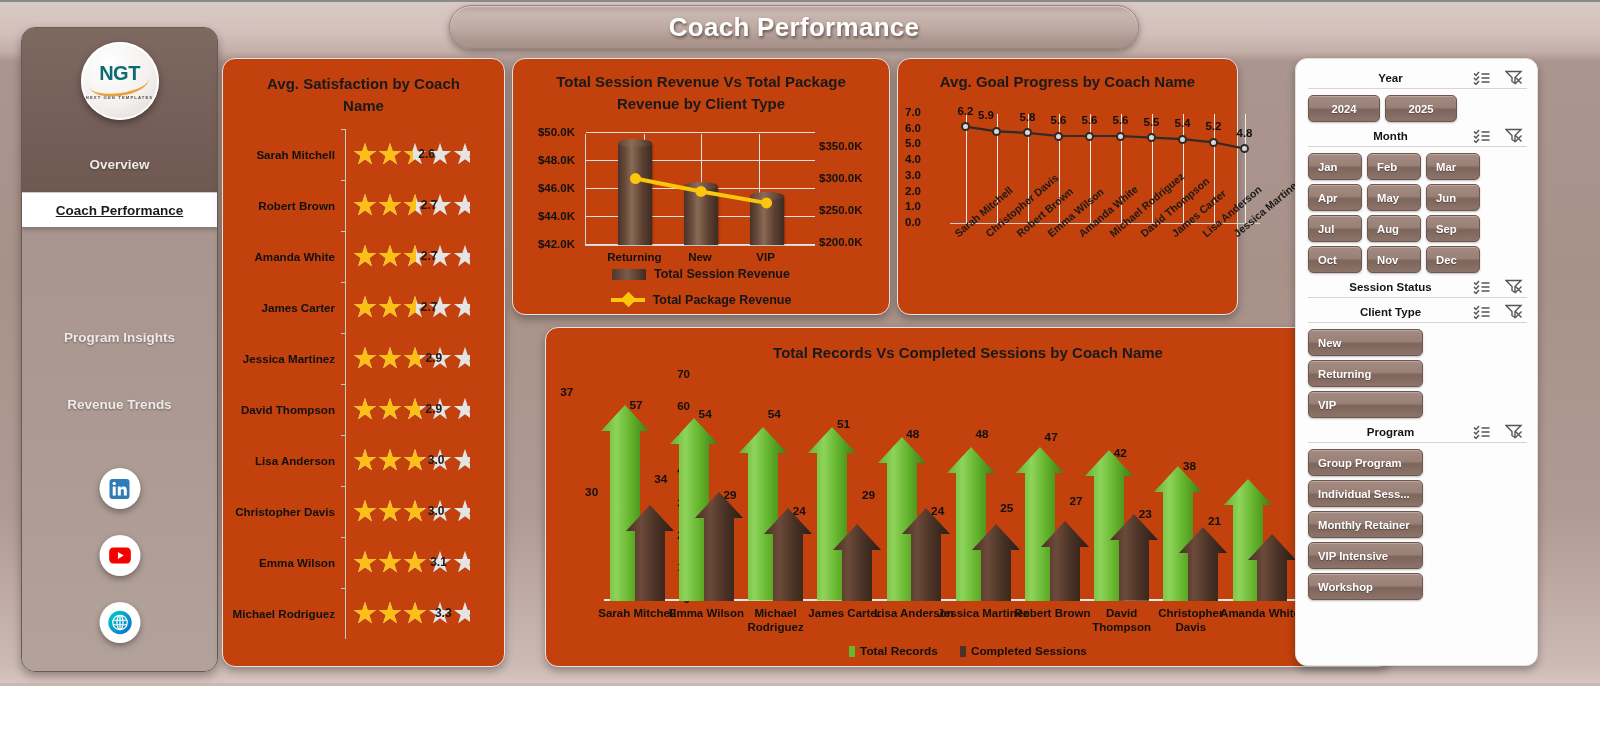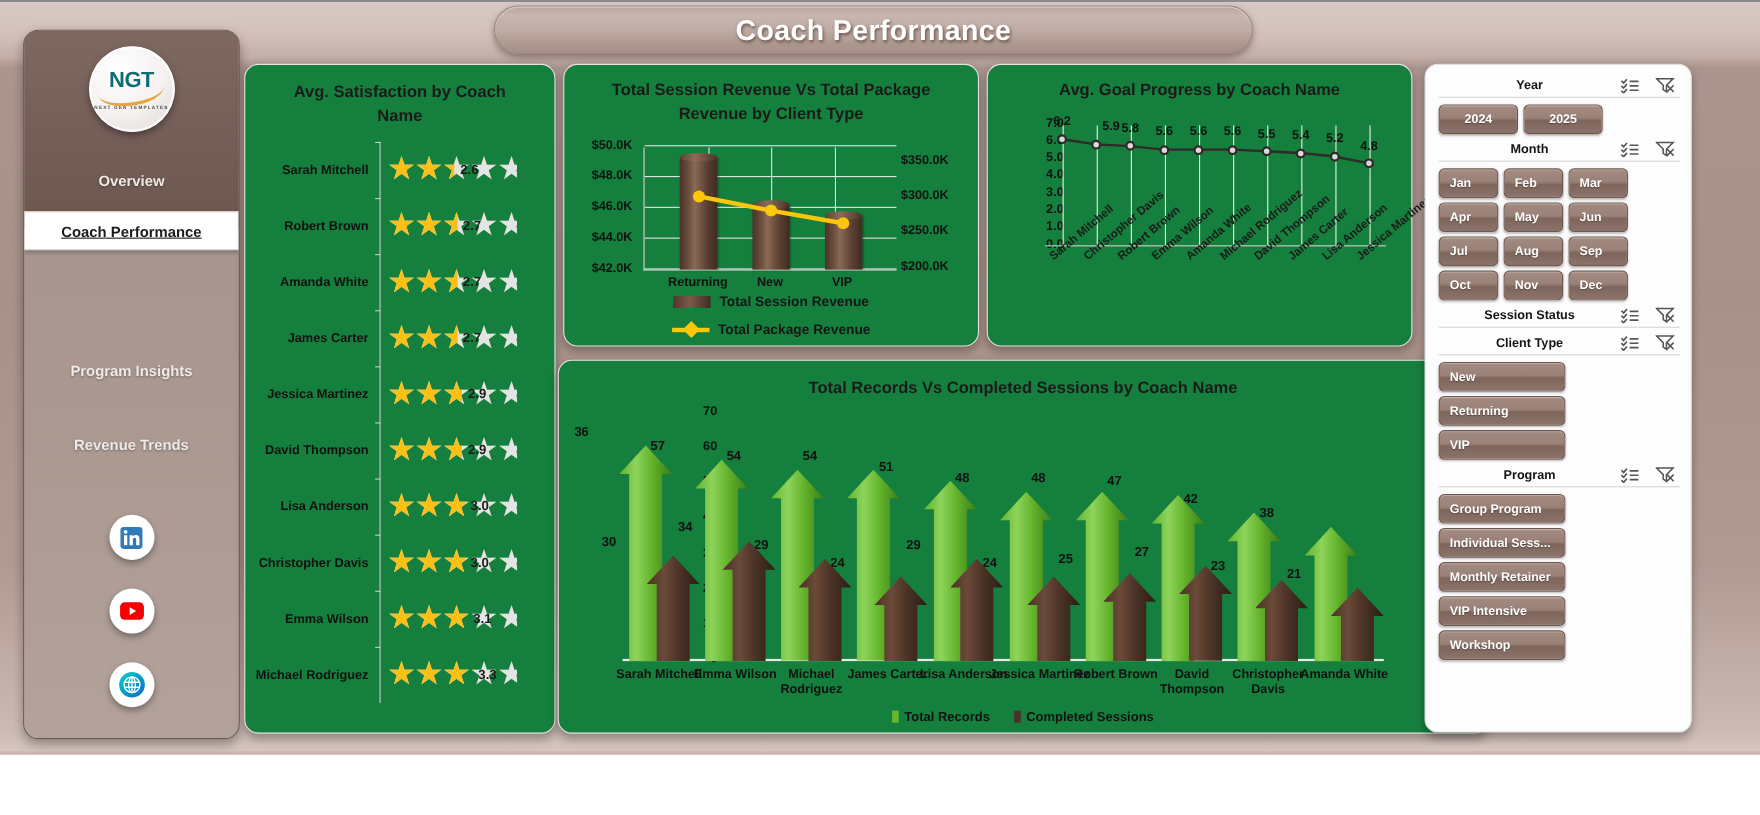--- a/index.html
+++ b/index.html
@@ -80,21 +80,21 @@
 
   .soc{
     position:absolute; left:50%; transform:translateX(-50%);
     width:41px; height:41px; border-radius:50%; background:#ffffff;
     box-shadow:0 3px 6px rgba(0,0,0,.35);
     display:flex; align-items:center; justify-content:center; cursor:pointer;
   }
 
   
   .card{
-    position:absolute; background:#15803d; border-radius:13px;
+    position:absolute; background:#c2410c; border-radius:13px;
     box-shadow:0 4px 9px rgba(0,0,0,.30);
     border:1px solid #e6e3e1;
   }
   .card-title{
     text-align:center; font-size:15px; font-weight:bold; color:#1a1a1a;
     line-height:1.45;
   }
 
   
   #card-sat{ left:222px; top:58px; width:283px; height:609px; }
@@ -137,34 +137,34 @@
     content:""; position:absolute; left:0; top:-4px; width:34px; height:8px; border-radius:50%;
     background:linear-gradient(90deg,#5c4034,#8c6c57 40%,#4a3228);
   }
   .rev-xlab{ position:absolute; top:192px; font-size:11.5px; font-weight:bold; color:#111; text-align:center; width:70px;}
   .rev-legend{ position:absolute; left:0; width:100%; font-size:12.5px; font-weight:bold; color:#161616; display:flex; align-items:center; justify-content:center; gap:8px;}
   .lg-swatch-bar{ width:34px; height:11px; background:linear-gradient(90deg,#4e372c,#7b5b49 45%,#3f2b21); border-radius:1px;}
   .lg-swatch-line{ width:34px; height:4px; background:#fcc60a; position:relative;}
   .lg-swatch-line:after{ content:""; position:absolute; left:12px; top:-4px; width:11px; height:11px; background:#fcc60a; transform:rotate(45deg);}
 
   
-  #card-goal{ left:897px; top:58px; width:387px; height:257px; }
+  #card-goal{ left:897px; top:58px; width:341px; height:257px; }
   #goal-title{ margin:12px 0 0 0; }
   #goal-plot{ position:absolute; left:52px; top:55px; width:310px; height:110px; border-bottom:1px solid #d0d0d0;}
   .goal-vline{ position:absolute; top:0; bottom:0; width:1px; background:#ececec;}
   .goal-ylab{ position:absolute; right:316px; font-size:11.5px; font-weight:bold; color:#111;}
   .goal-dot{ position:absolute; width:9px; height:9px; border-radius:50%; background:#d9d9d9; border:2px solid #2e2a27; margin-left:-4.5px; margin-top:-4.5px;}
   .goal-dlabel{ position:absolute; font-size:11.5px; font-weight:bold; color:#111; transform:translateX(-50%); white-space:nowrap;}
   .goal-xlab{
     position:absolute; font-size:10.6px; font-weight:bold; color:#1a1a1a;
     transform-origin:left top; transform:rotate(-40deg); white-space:nowrap;
   }
 
   
-  #card-rec{ left:507px; top:327px; width:846px; height:340px; }
+  #card-rec{ left:545px; top:327px; width:846px; height:340px; }
   #rec-title{ margin:14px 0 0 0; }
   #rec-plot{ position:absolute; left:58px; top:48px; width:692px; height:225px;}
   .rec-ylab{ position:absolute; right:700px; font-size:11.5px; font-weight:bold; color:#111;}
   .rec-axis{ position:absolute; left:0; bottom:0; width:692px; height:2px; background:#e8e8e8;}
   .arrow{ position:absolute; bottom:0; }
   .arrow svg{ display:block; }
   .rec-vlabel{ position:absolute; font-size:11.8px; font-weight:bold; color:#111; transform:translateX(-50%); white-space:nowrap;}
   .rec-xlab{ position:absolute; top:278px; font-size:11.5px; font-weight:bold; color:#111; text-align:center; width:92px; line-height:1.25;}
   #rec-legend{ position:absolute; left:0; top:316px; width:100%; display:flex; align-items:center; justify-content:center; gap:22px; font-size:11.8px; font-weight:bold; color:#111;}
   .rl-item{ display:flex; align-items:center; gap:5px;}
@@ -434,21 +434,21 @@
           <div class="goal-dot" style="left: 77.5px; top: 18.8571px;"></div>
           <div class="goal-dot" style="left: 108.5px; top: 22px;"></div>
           <div class="goal-dot" style="left: 139.5px; top: 22px;"></div>
           <div class="goal-dot" style="left: 170.5px; top: 22px;"></div>
           <div class="goal-dot" style="left: 201.5px; top: 23.5714px;"></div>
           <div class="goal-dot" style="left: 232.5px; top: 25.1429px;"></div>
           <div class="goal-dot" style="left: 263.5px; top: 28.2857px;"></div>
           <div class="goal-dot" style="left: 294.5px; top: 34.5714px;"></div>
         </div>
         <div class="goal-dlabel" style="left: 67.5px; top: 45.5714px;">6.2</div>
-        <div class="goal-dlabel" style="left: 112px; top: 50.2857px;">5.9</div>
+        <div class="goal-dlabel" style="left: 88px; top: 50.2857px;">5.9</div>
         <div class="goal-dlabel" style="left: 129.5px; top: 51.8571px;">5.8</div>
         <div class="goal-dlabel" style="left: 160.5px; top: 55px;">5.6</div>
         <div class="goal-dlabel" style="left: 191.5px; top: 55px;">5.6</div>
         <div class="goal-dlabel" style="left: 222.5px; top: 55px;">5.6</div>
         <div class="goal-dlabel" style="left: 253.5px; top: 56.5714px;">5.5</div>
         <div class="goal-dlabel" style="left: 284.5px; top: 58.1429px;">5.4</div>
         <div class="goal-dlabel" style="left: 315.5px; top: 61.2857px;">5.2</div>
         <div class="goal-dlabel" style="left: 346.5px; top: 67.5714px;">4.8</div>
         <div class="goal-xlab" style="left: 53.5px; top: 171px;">Sarah Mitchell</div>
         <div class="goal-xlab" style="left: 84.5px; top: 171px;">Christopher Davis</div>
@@ -467,21 +467,21 @@
     <div class="card-title" id="rec-title">Total Records Vs Completed Sessions by Coach Name</div>
     <div id="rec-area">
         <div class="rec-ylab" style="top: 40px;">70</div>
         <div class="rec-ylab" style="top: 72.1429px;">60</div>
         <div class="rec-ylab" style="top: 104.286px;">50</div>
         <div class="rec-ylab" style="top: 136.429px;">40</div>
         <div class="rec-ylab" style="top: 168.571px;">30</div>
         <div class="rec-ylab" style="top: 200.714px;">20</div>
         <div class="rec-ylab" style="top: 232.857px;">10</div>
         <div class="rec-ylab" style="top: 265px;">0</div>
-        <div class="rec-vlabel" style="left: 20.76px; top: 56.9286px;">36</div>
+        <div class="rec-vlabel" style="left: 20.76px; top: 56.9286px;">37</div>
         <div class="rec-vlabel" style="left: 45.672px; top: 156.571px;">30</div>
         <div class="rec-xlab" style="left: 45.216px;">Sarah Mitchell</div>
         <div class="rec-vlabel" style="left: 89.96px; top: 69.7857px;">57</div>
         <div class="rec-vlabel" style="left: 114.872px; top: 143.714px;">34</div>
         <div class="rec-xlab" style="left: 114.416px;">Emma Wilson</div>
         <div class="rec-vlabel" style="left: 159.16px; top: 79.4286px;">54</div>
         <div class="rec-vlabel" style="left: 184.072px; top: 159.786px;">29</div>
         <div class="rec-xlab" style="left: 183.616px;">Michael Rodriguez</div>
         <div class="rec-vlabel" style="left: 228.36px; top: 79.4286px;">54</div>
         <div class="rec-vlabel" style="left: 253.272px; top: 175.857px;">24</div>

